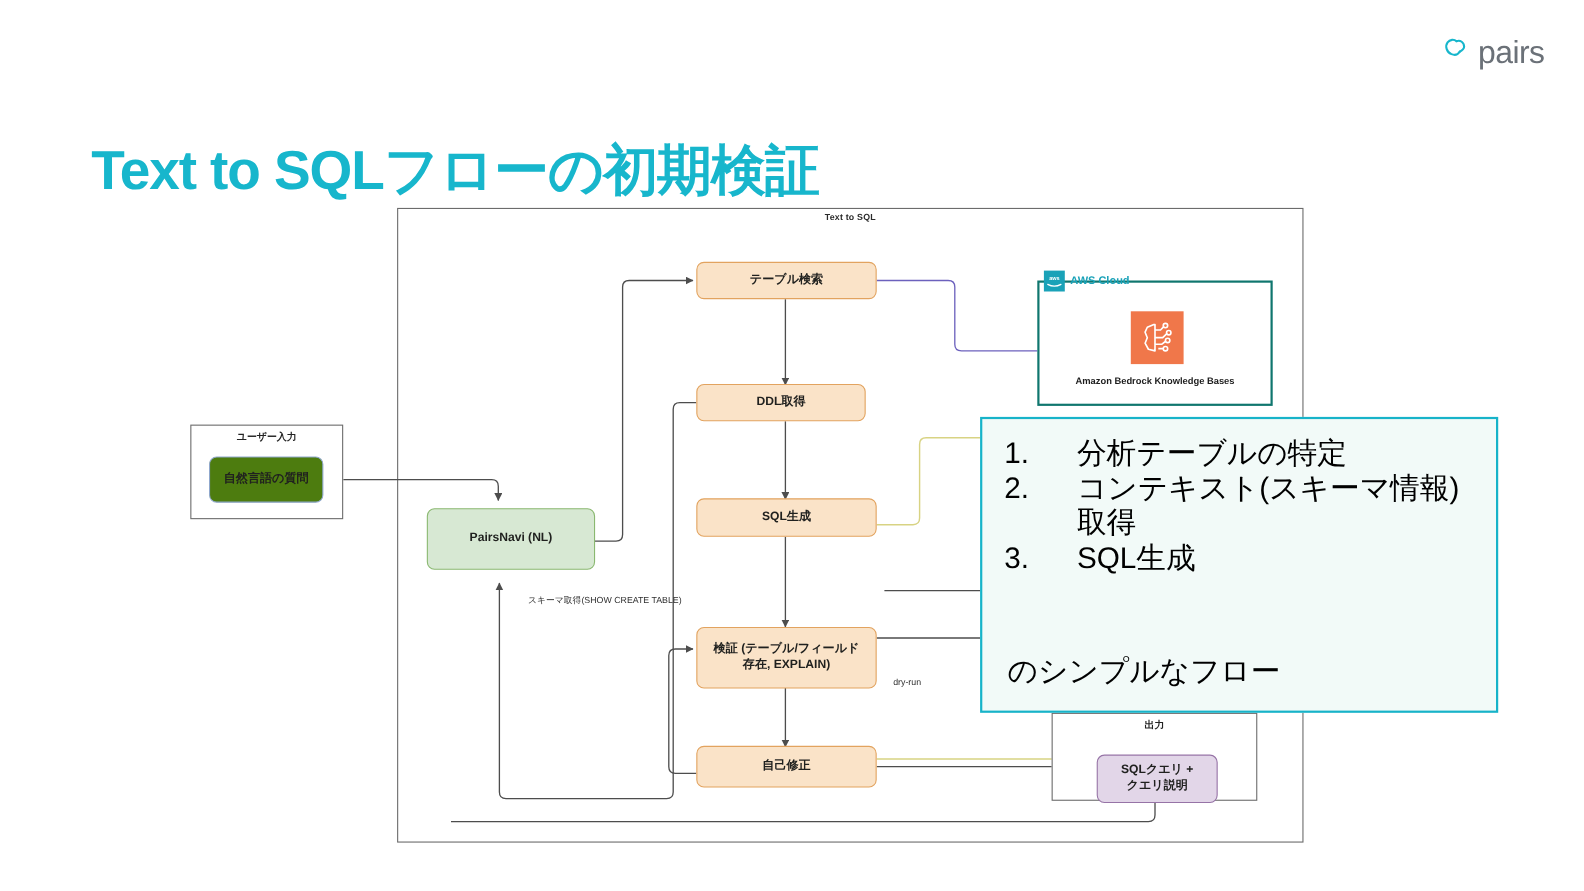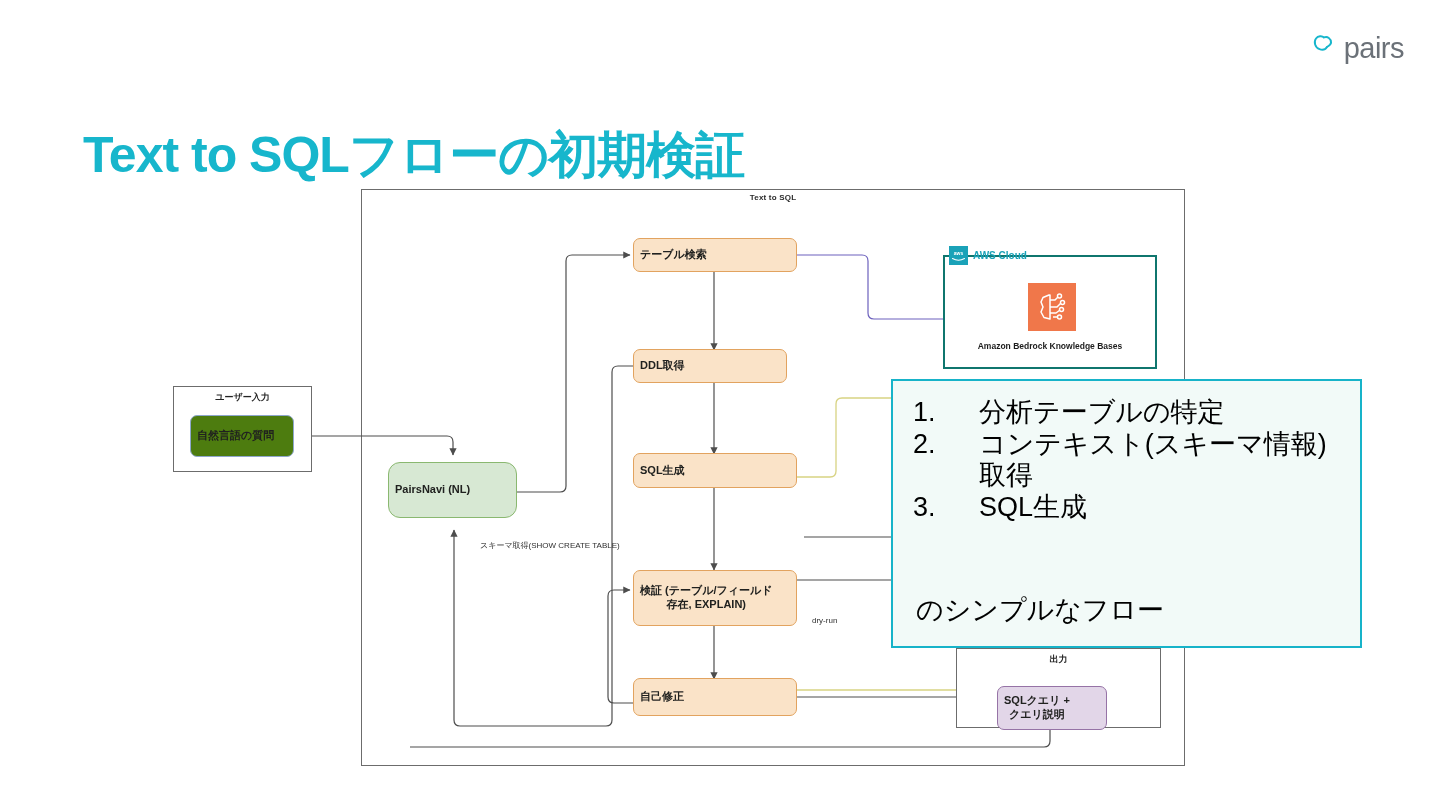--- a/index.html
+++ b/index.html
@@ -45,21 +45,21 @@
     text-align: center; font-size: 8px; font-weight: bold;
     color: #2b2b2b; letter-spacing: 0.2px;
   }
 
   
   .edges { position: absolute; left: 0; top: 0; width: 1440px; height: 810px; }
 
   
   .node {
     position: absolute;
-    display: flex; align-items: center; justify-content: flex-start;
+    display: flex; align-items: center; justify-content: center;
     text-align: center; border-radius: 7px;
     font-size: 11px; font-weight: bold; color: #20211f;
     line-height: 1.25; padding: 2px 6px;
   }
   .node.orange { background: #fae3c8; border: 1px solid #e2a35f; }
   .node.green  { background: #d7e8d3; border: 1px solid #8ab870; }
   .node.blue   { background: #4d7c0f; border: 1px solid #8fa7cd; }
   .node.purple { background: #e2d6e8; border: 1px solid #9673a6; }
 
   
@@ -189,21 +189,21 @@
     </g>
   </svg>
 
   <div class="group" style="left:173px; top:386px; width:139px; height:86px;">
     <div class="group-label">ユーザー入力</div>
   </div>
   <div class="node blue" style="left:190px; top:415px; width:104px; height:42px;">
     <span>自然言語の質問</span>
   </div>
 
-  <div class="node green" style="left:388px; top:462px; width:129px; height:56px;border-radius:12px;">
+  <div class="node green" style="left:388px; top:462px; width:153px; height:56px;">
     <span>PairsNavi (NL)</span>
   </div>
 
   <div class="node orange" style="left:633px; top:238px; width:164px; height:34px;">
     <span>テーブル検索</span>
   </div>
 
   <div class="node orange" style="left:633px; top:349px; width:154px; height:34px;">
     <span>DDL取得</span>
   </div>
@@ -217,21 +217,21 @@
 存在, EXPLAIN)</span>
   </div>
 
   <div class="node orange" style="left:633px; top:678px; width:164px; height:38px;">
     <span>自己修正</span>
   </div>
 
   <div class="edge-label" style="left:480px; top:540px;">スキーマ取得(SHOW CREATE TABLE)</div>
   <div class="edge-label" style="left:812px; top:616px;">dry-run</div>
 
-  <div class="group" style="left:956px; top:648px; width:205px; height:80px;">
+  <div class="group" style="left:956px; top:648px; width:187px; height:80px;">
     <div class="group-label">出力</div>
   </div>
   <div class="node purple" style="left:997px; top:674px; width:110px; height:44px; white-space:pre-line;margin-top:12px;">
     <span>SQLクエリ +
 クエリ説明</span>
   </div>
 
   <div class="aws-group">
     <div class="aws-header">
       <span class="aws-badge">

